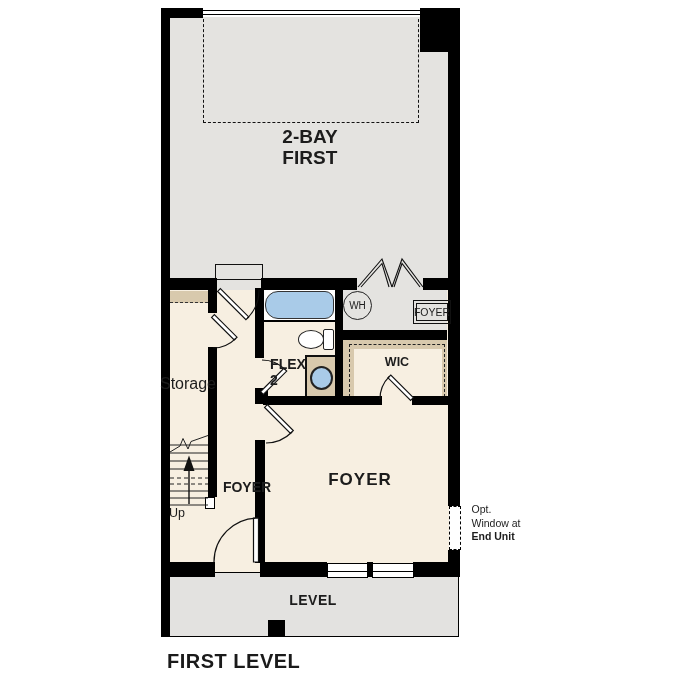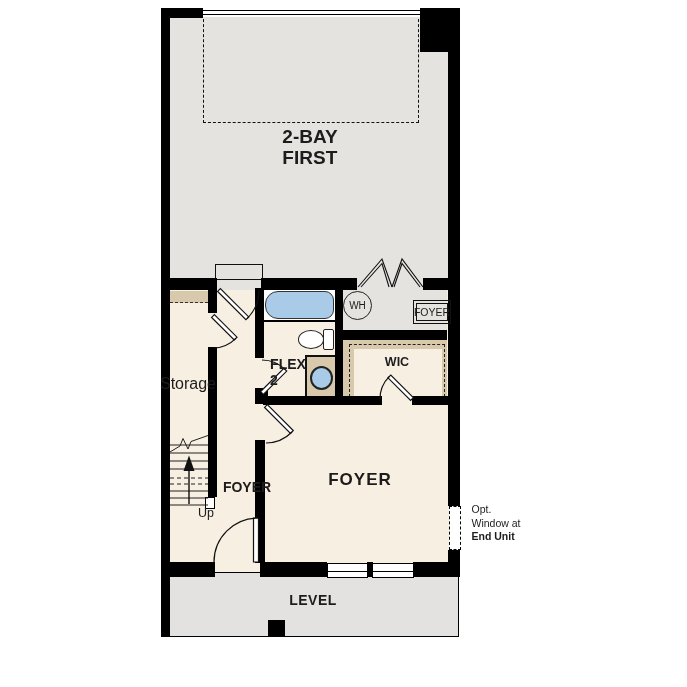--- a/index.html
+++ b/index.html
@@ -171,24 +171,25 @@
     <span style="display:block;">FLEX</span>
     <span style="display:block;">2</span>
   </div>
 
   <div class="lbl bold" style="left:397px;top:362px;font-size:12.5px;">WIC</div>
 
   <div class="lbl bold" style="left:239px;top:487px;font-size:14px;margin-left:8px;">FOYER</div>
 
   <div class="lbl bold" style="left:360px;top:480px;font-size:17px;letter-spacing:1px;">FOYER</div>
 
-  <div class="lbl" style="left:206px;top:513px;font-size:12.5px;">Up</div>
+  <div class="lbl" style="left:177px;top:513px;font-size:12.5px;">Up</div>
 
   <div class="lbl bold" style="left:313px;top:600px;font-size:14px;letter-spacing:0.5px;">LEVEL</div>
 
   <div class="lbl" style="left:496px;top:523px;font-size:10.5px;line-height:13.5px;">
     <span style="display:block;">Opt.</span>
     <span style="display:block;">Window at</span>
     <span style="display:block;font-weight:bold;">End Unit</span>
   </div>
 
+  <div class="abs bold" style="left:167px;top:650px;font-size:20px;letter-spacing:0.5px;color:#1a1a1a;">FIRST LEVEL</div>
 
 </div>
 
 </body></html>

